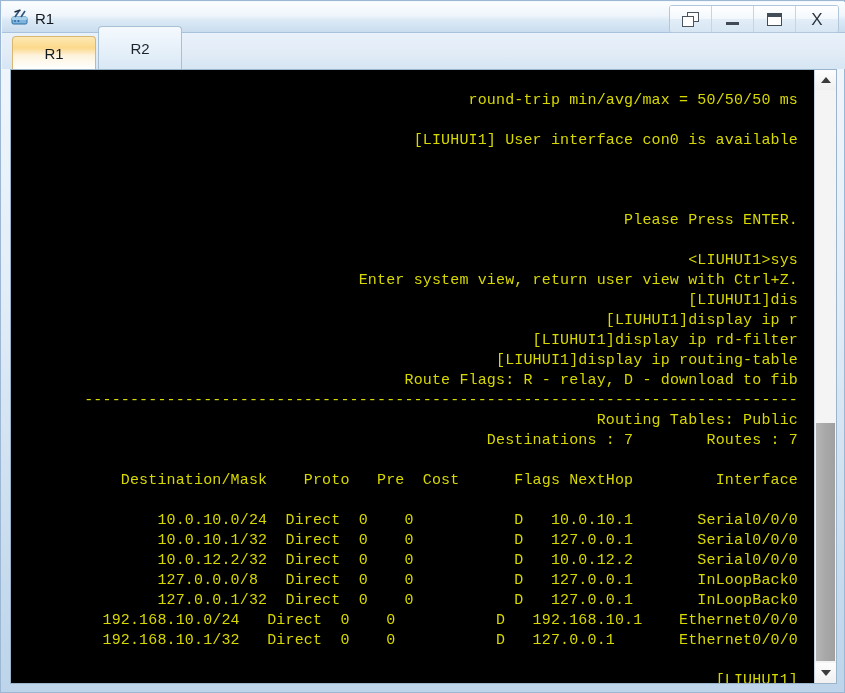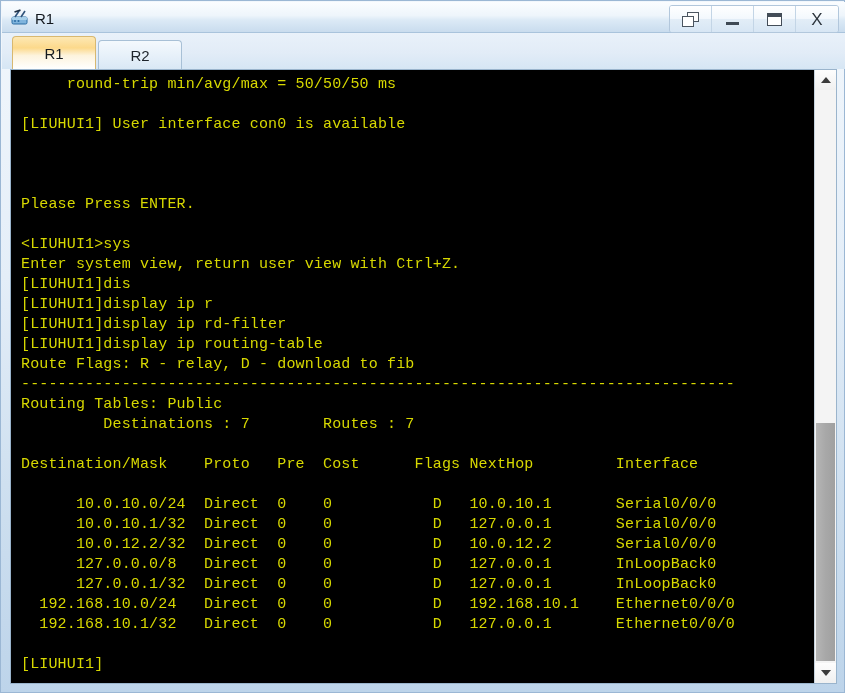--- a/index.html
+++ b/index.html
@@ -15,20 +15,21 @@
   }
 
   .window {
     position: absolute;
     left: 0; top: 0;
     width: 845px;
     height: 693px;
     box-sizing: border-box;
     background: linear-gradient(to bottom, #f2f7fc 0%, #e4eef8 40%, #cfe0f0 70%, #bdd4ea 100%);
     border: 1px solid #9bb7d4;
+    text-align: right;
   }
 
   
   .titlebar {
     position: absolute;
     left: 1px; top: 1px;
     width: 843px;
     height: 31px;
     box-sizing: border-box;
     background: linear-gradient(to bottom, #fbfdff 0%, #eef5fb 45%, #dceaf6 60%, #c9dcee 100%);
@@ -117,21 +118,21 @@
     background: linear-gradient(to bottom, #e9f1fa 0%, #e2ecf7 55%, #d6e6f4 100%);
   }
   .tabs {
     position: absolute;
     left: 10px; bottom: 0;
     display: flex;
     align-items: flex-end;
     height: 34px;
   }
   .tab {
-    height: 29px;
+    height: 43px;
     min-width: 84px;
     box-sizing: border-box;
     display: flex;
     align-items: center;
     justify-content: center;
     font-size: 15px;
     color: #1d242b;
     border: 1px solid #a8c0d6;
     border-bottom: none;
     border-top-left-radius: 4px;
@@ -161,21 +162,21 @@
     overflow: hidden;
   }
   .term {
     position: absolute;
     left: 0; top: 0;
     right: 22px; bottom: 0;
     background: #000000;
     overflow: hidden;
   }
   .term pre {
-    margin: 0;
+    margin: 16px;
     padding: 5px 0 0 10px;
     color: #d7d800;
     font-family: "Liberation Mono", "DejaVu Sans Mono", monospace;
     font-size: 15px;
     line-height: 20px;
     white-space: pre;
     letter-spacing: 0.15px;
   }
 
   

